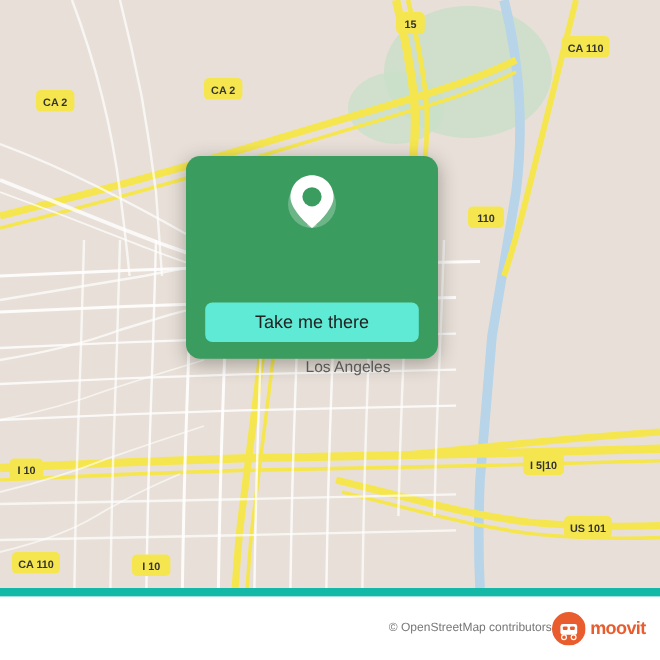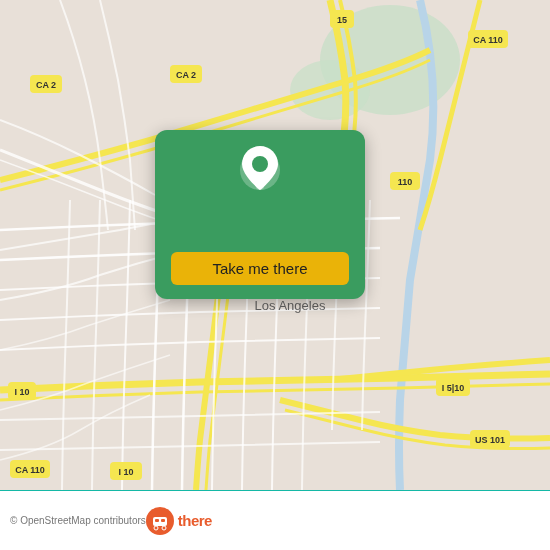--- a/index.html
+++ b/index.html
@@ -42,41 +42,41 @@
       box-shadow: 0 4px 16px rgba(0,0,0,0.3);
     }
 
     #pin-icon {
       width: 44px;
       height: 44px;
       margin-bottom: 10px;
     }
 
     #take-me-there-btn {
-      background: #eab308;
+      background: #5eead4;
       color: #222;
       border: none;
       border-radius: 6px;
       padding: 8px 24px;
       font-size: 15px;
       font-weight: 500;
       cursor: pointer;
       width: 100%;
       text-align: center;
     }
 
     #footer {
       width: 550px;
       height: 60px;
       background: white;
       display: flex;
       align-items: center;
-      justify-content: flex-start;
+      justify-content: flex-end;
       padding: 0 12px 0 10px;
-      border-top: 1px solid #14b8a6;
+      border-top: 7px solid #14b8a6;
     }
 
     #footer-left {
       display: flex;
       flex-direction: column;
       gap: 2px;
     }
 
     #copyright {
       font-size: 10px;
@@ -236,15 +236,15 @@
   <div id="moovit-logo">
 
     <svg id="moovit-icon" viewBox="0 0 28 28" xmlns="http://www.w3.org/2000/svg">
       <circle cx="14" cy="14" r="14" fill="#e85c2d"></circle>
       <rect x="7" y="10" width="14" height="9" rx="2" fill="white"></rect>
       <circle cx="10" cy="21" r="2" fill="#e85c2d" stroke="white" stroke-width="1"></circle>
       <circle cx="18" cy="21" r="2" fill="#e85c2d" stroke="white" stroke-width="1"></circle>
       <rect x="9" y="12" width="4" height="3" rx="1" fill="#e85c2d"></rect>
       <rect x="15" y="12" width="4" height="3" rx="1" fill="#e85c2d"></rect>
     </svg>
-    <span id="moovit-text">there</span>
+    <span id="moovit-text">moovit</span>
   </div>
 </div>
 
 </body></html>

